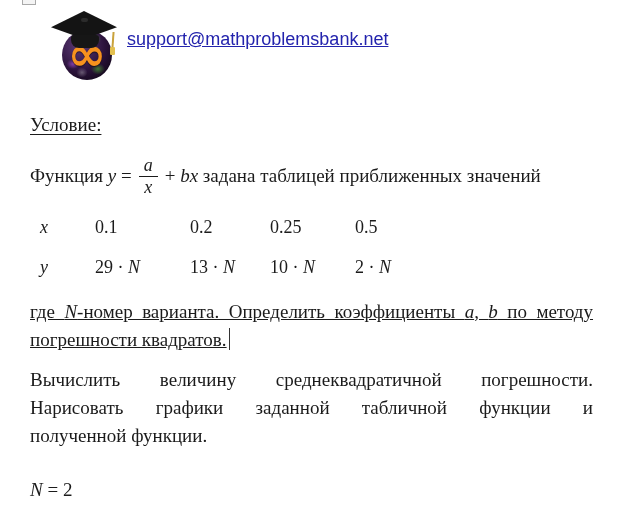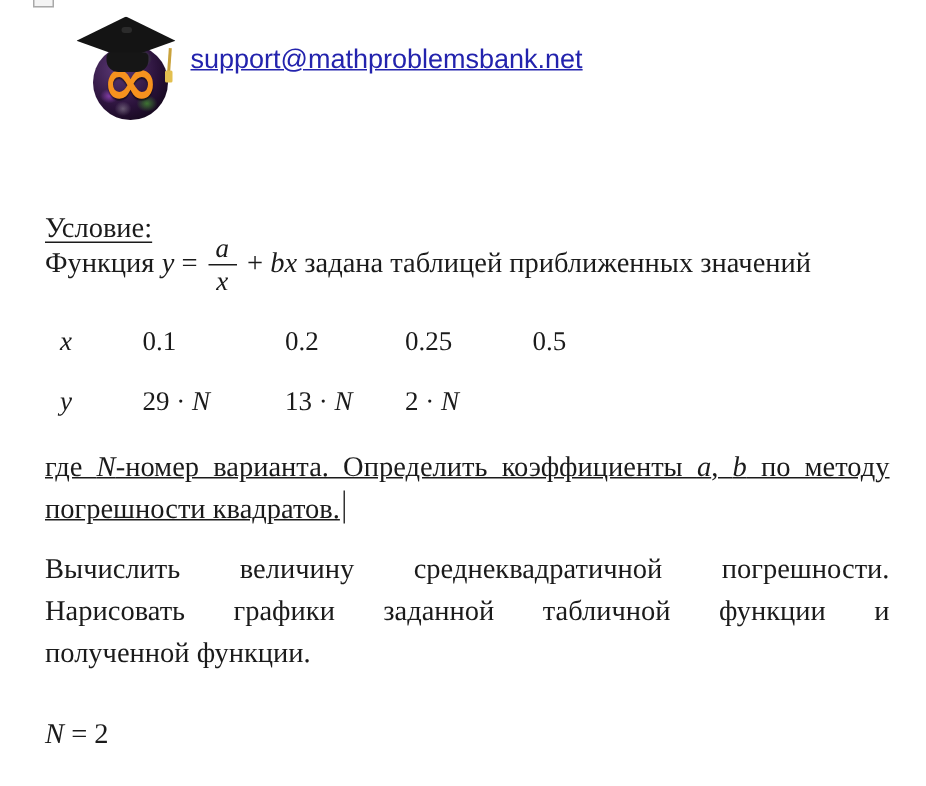--- a/index.html
+++ b/index.html
@@ -38,21 +38,21 @@
   .tassel-knot{position:absolute;left:60px;top:39px;width:5px;height:8px;
     background:#e3c04f;border-radius:1px;}
 
   
   .links{position:absolute;left:127px;top:26px;
     font-family:"Liberation Sans","DejaVu Sans",sans-serif;font-size:18px;line-height:27px;}
   .links a{color:var(--link,#2323ad);text-decoration:underline;cursor:pointer;}
 
   
   .heading{position:absolute;left:30px;top:114px;font-size:19px;
-    text-decoration:underline;text-underline-offset:3px;margin-top:28px;}
+    text-decoration:underline;text-underline-offset:3px;}
 
   .formula{position:absolute;left:30px;top:150px;height:52px;display:flex;align-items:center;
     font-size:19px;white-space:pre;}
   .frac{display:inline-flex;flex-direction:column;align-items:center;margin:0 7px;
     font-style:italic;font-size:18px;line-height:19px;}
   .frac .num{padding:0 5px 1px;border-bottom:1.5px solid var(--text,#1b1b1b);}
   .frac .den{padding-top:1px;}
 
   .table{position:absolute;left:30px;top:214px;font-size:18px;}
   .trow{display:grid;grid-template-columns:65px 95px 80px 85px 80px;line-height:26px;margin-bottom:14px;}
@@ -104,20 +104,21 @@
     <div class="tlabel">x</div>
     <div><span>0.1</span></div>
     <div><span>0.2</span></div>
     <div><span>0.25</span></div>
     <div><span>0.5</span></div>
   </div>
   <div class="trow">
     <div class="tlabel">y</div>
     <div><span>29 · </span><span class="it">N</span></div>
     <div><span>13 · </span><span class="it">N</span></div>
+    <div><span>10 · </span><span class="it">N</span></div>
     <div><span>2 · </span><span class="it">N</span></div>
   </div>
 </div>
 
 <div class="para" id="para1">
   <div class="line just"><span>где </span><span class="it">N</span><span>-номер варианта. Определить коэффициенты </span><span class="it">a</span><span>, </span><span class="it">b</span><span> по методу</span></div>
   <div class="line">
     <span><span>погрешности квадратов.</span></span><span class="caret"></span>
   </div>
 </div>

